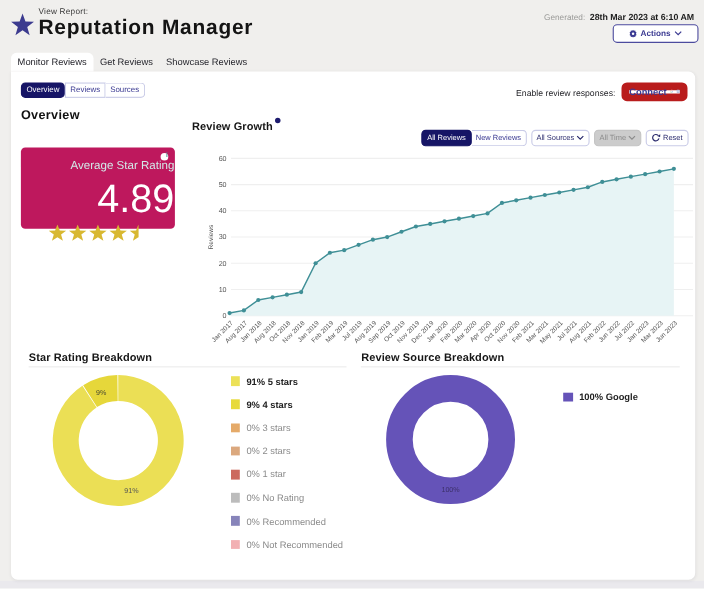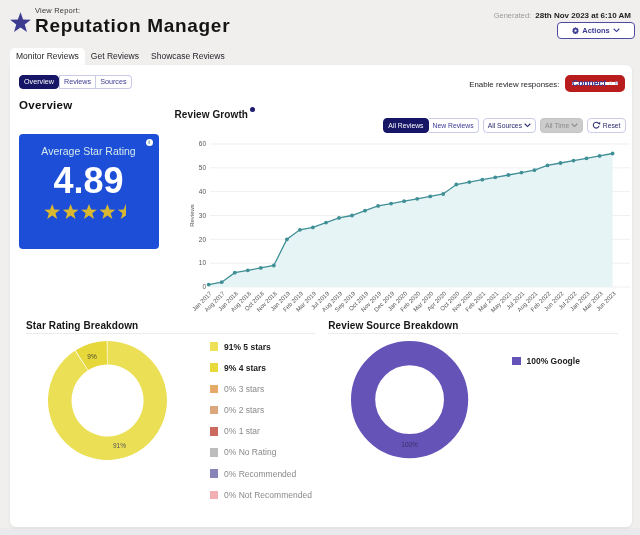--- a/index.html
+++ b/index.html
@@ -26,23 +26,23 @@
 #btngroup .bg-btn.active { background:#161566; color:#fff; border-color:#161566; border-radius:4px; }
 #enable-label { position:absolute; right:72px; top:15.5px; font-size:7.9px; color:#25252a; }
 #connect-btn { position:absolute; right:6.5px; top:10.5px; width:60px; height:16.5px; border:7px solid #b91c1c; border-radius:5px; background:#fff; display:flex; align-items:center; justify-content:center; gap:3px; font-size:8.5px; font-weight:bold; color:#3b3a92; }
 #overview-h { position:absolute; left:9.5px; top:34.5px; font-size:11.5px; font-weight:bold; color:#111; letter-spacing:.3px; }
 
 .sec-title { font-size:10px; font-weight:bold; color:#161616; letter-spacing:.1px; }
 #rs-title { position:absolute; left:9px; top:55.5px;margin-top:24px; }
 #rg-title { position:absolute; left:165px; top:42px; }
 .info-dot { display:inline-block; width:5px; height:5px; background:#1d1b6e; border-radius:50%; vertical-align:6px; margin-left:2px; }
 
-#card1 { position:absolute; left:9px; top:69.5px; width:140px; height:115px; background:#1d4ed8; border-radius:4px; text-align:center; }
+#card1 { position:absolute; left:9px; top:69.5px; width:140px; height:74px; background:#be185d; border-radius:4px; text-align:right; }
 #card1 .lbl { margin-top:11px; font-size:10.5px; color:#d3e9e9; }
-#card1 .big { margin-top:7px; font-size:36px; font-weight:700; color:#fff; line-height:34px; }
+#card1 .big { margin-top:7px; font-size:36px; font-weight:400; color:#fff; line-height:34px; }
 #card1 .info { position:absolute; right:6px; top:5px; width:7px; height:7px; border-radius:50%; background:#fff; color:#3f8f8e; font-size:6px; line-height:7px; font-weight:bold; }
 #card2 { position:absolute; left:9px; top:173.5px; width:140px; height:59px; background:#e4f3f5; border-radius:4px; text-align:center; }
 #card2 .lbl { margin-top:7px; font-size:10.5px; color:#4c979c; }
 #card2 .big { margin-top:6px; font-size:34px; font-weight:400; color:#3c8d92; line-height:29px; }
 #card2 .info { position:absolute; right:6px; top:5px; width:7px; height:7px; border-radius:50%; background:#1d1b6e; color:#e4f3f5; font-size:6px; line-height:7px; font-weight:bold; text-align:center; }
 
 #chart-controls { position:absolute; right:6px; top:53.5px; display:flex; gap:4px; font-size:6.8px; align-items:center; }
 .cc-join { display:flex; }
 .cc-btn { height:15px; display:flex; align-items:center; padding:0 4px; border:1px solid #c9cbe7; background:#fff; color:#3b3a92; }
 .cc-btn.active { background:#161566; color:#fff; border-color:#161566; border-radius:4px; }
@@ -65,21 +65,21 @@
 </style>
 </head>
 <body>
 <div id="bottomstrip"></div>
 
 <svg id="star-logo" width="23" height="23" viewBox="0 0 27 27">
     <path d="M13.5 1.5 L16.6 10.1 L25.7 10.3 L18.5 15.9 L21.1 24.7 L13.5 19.5 L5.9 24.7 L8.5 15.9 L1.3 10.3 L10.4 10.1 Z" fill="#3c3b8f"></path>
   </svg>
 <div id="view-report">View Report:</div>
 <div id="title">Reputation Manager</div>
-<div id="generated"><span class="g">Generated:</span> <b>28th Nov 2023 at 6:10 AM</b></div>
+<div id="generated"><span class="g">Generated:</span> <b>28th Mar 2023 at 6:10 AM</b></div>
 <div id="actions-btn">
     <svg width="7" height="7" viewBox="0 0 16 16">
       <path fill="#3b3a92" d="M8 0l1.7 2.3 2.8-.6.6 2.8L15.4 6 14 8.5l1.4 2.5-2.3 1.5-.6 2.8-2.8-.6L8 17l-1.7-2.3-2.8.6-.6-2.8L.6 11 2 8.5.6 6l2.3-1.5.6-2.8 2.8.6z"></path>
       <circle cx="8" cy="8.5" r="2.6" fill="#fff"></circle>
     </svg>
     <span>Actions</span>
     <svg width="7" height="5" viewBox="0 0 10 7">
       <path d="M1 1l4 4 4-4" stroke="#3b3a92" stroke-width="1.6" fill="none"></path>
     </svg>
   </div>

